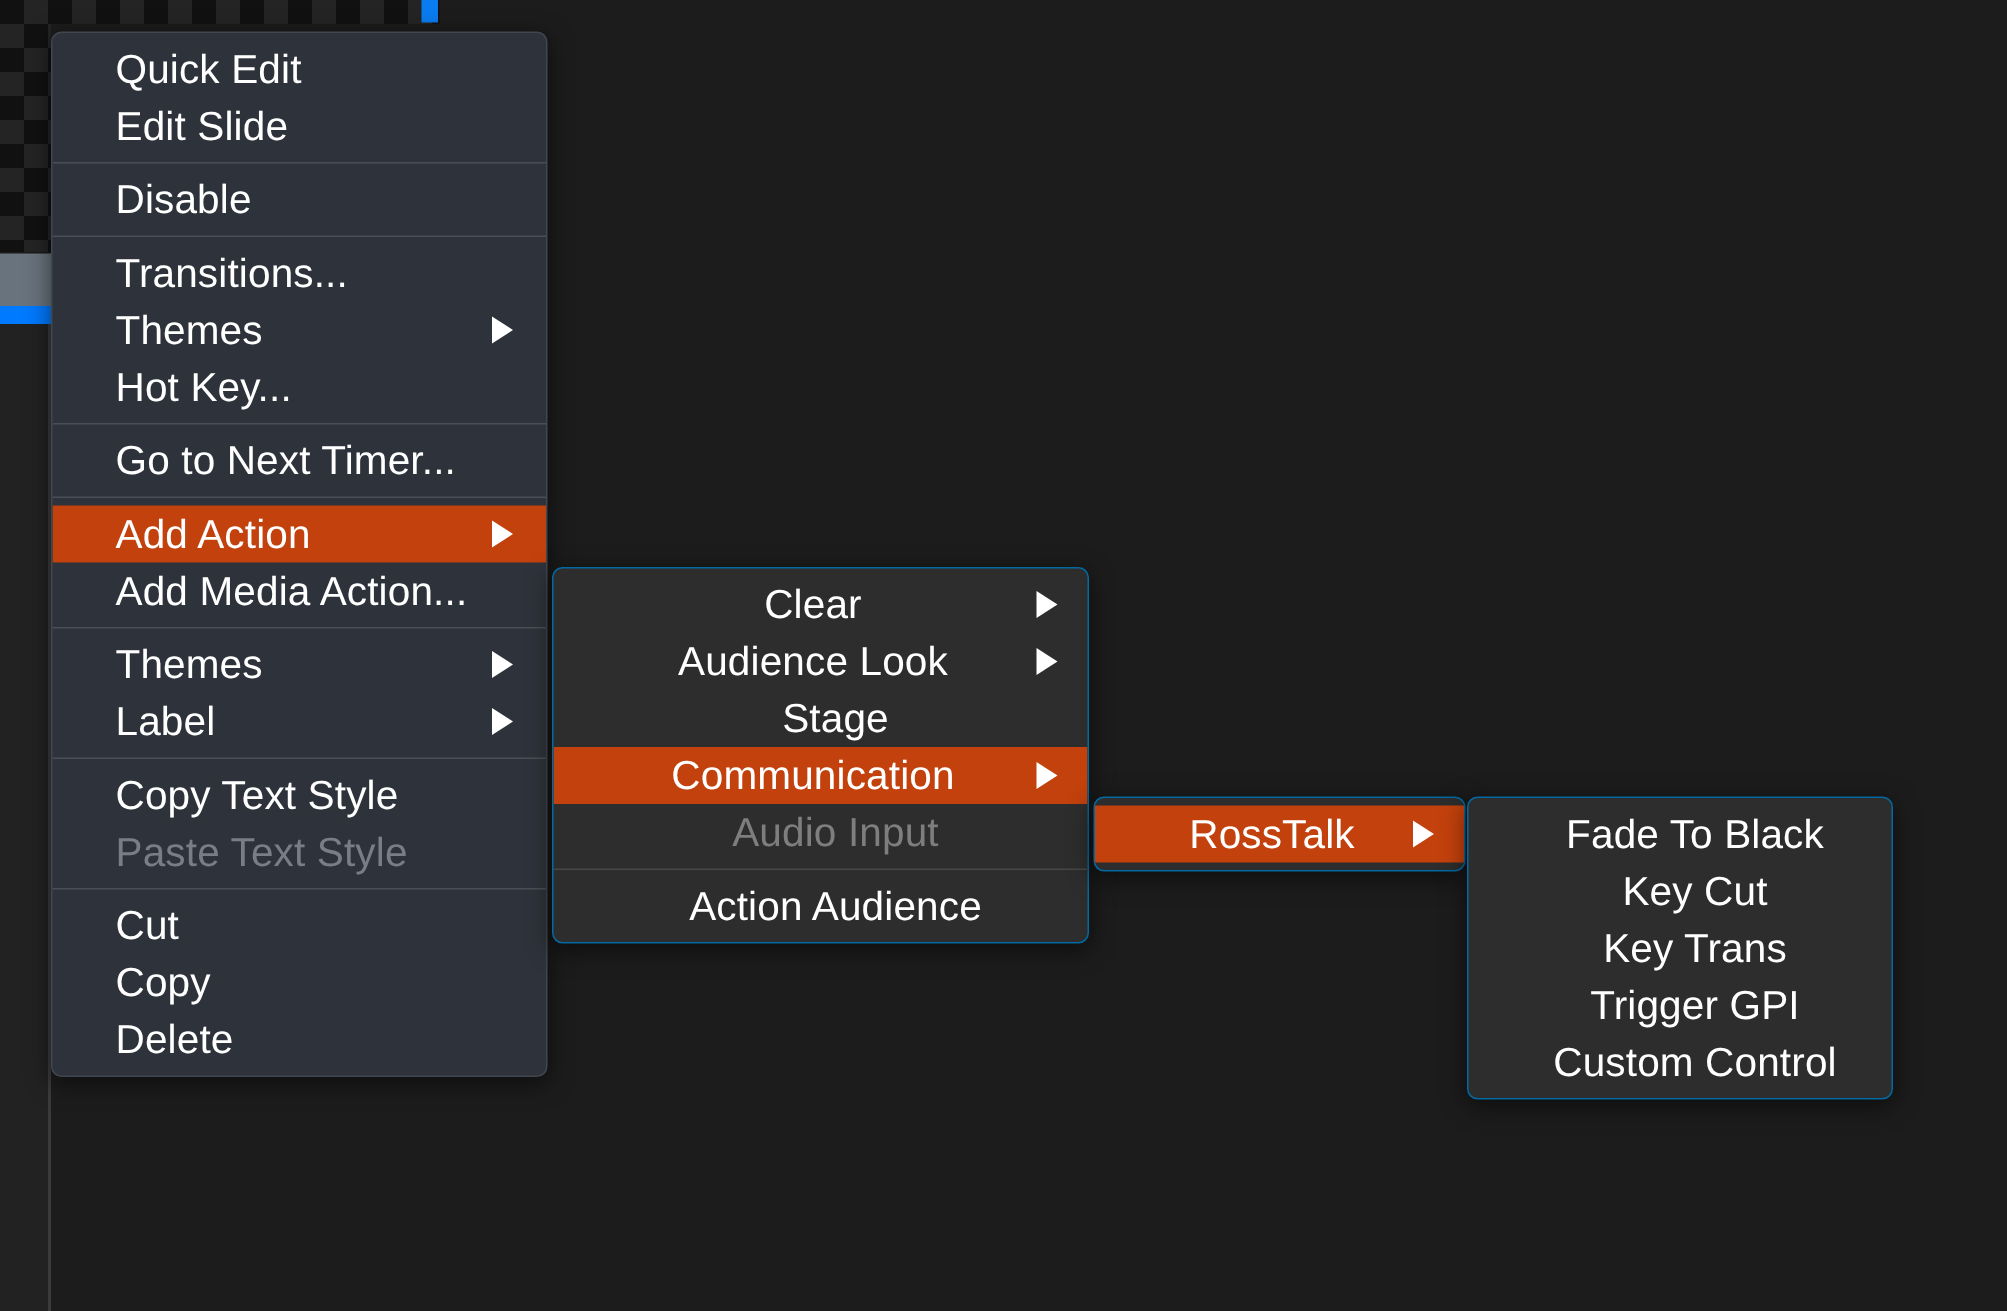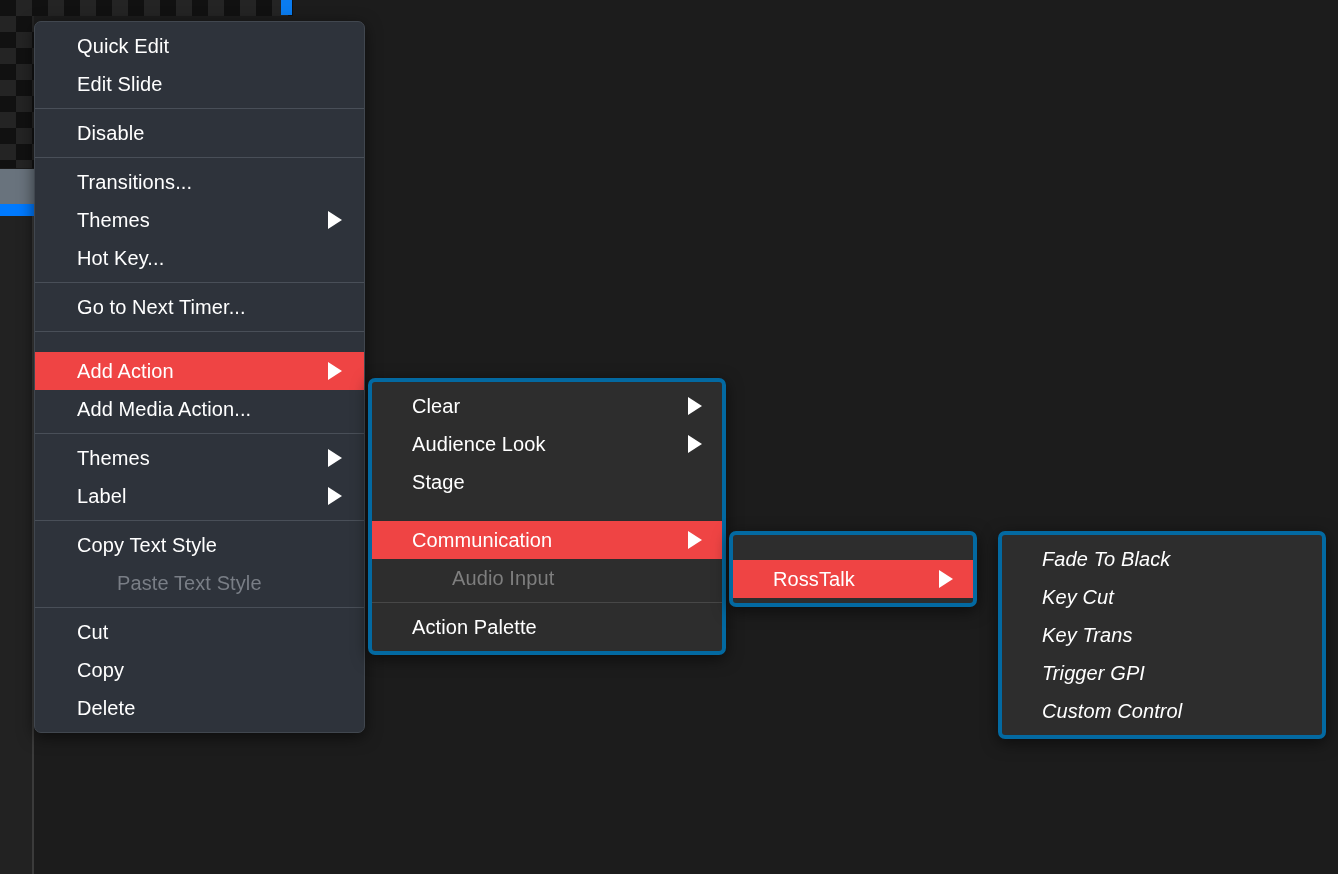--- a/index.html
+++ b/index.html
@@ -104,68 +104,66 @@
     left: 34px;
     top: 21px;
     width: 331px;
     background: #2e333b;
     border: 1px solid #41474f;
   }
 
   
   .menu-sub {
     background: #2d2d2d;
-    border: 4px solid #0369a1;
+    border: 1px solid #0369a1;
+    text-align: center;
   }
 
   .menu-actions {
     left: 368px;
     top: 378px;
     width: 358px;
   }
 
   .menu-rosstalk {
     left: 729px;
     top: 531px;
     width: 248px;
   }
 
   .menu-rosstalk-items {
-    left: 998px;
+    left: 978px;
     top: 531px;
-    width: 328px;
-    font-style: italic;
+    width: 284px;
   }
 
   .menu-item {
     position: relative;
     display: flex;
     align-items: center;
     height: 38px;
     padding: 0 22px 0 42px;
     color: #ffffff;
-    font-size: 20px;
+    font-size: 27px;
     line-height: 1;
     white-space: nowrap;
     letter-spacing: 0.1px;
   }
 
   .menu-sub .menu-item {
     padding-left: 40px;
     padding-right: 20px;
   }
 
   .menu-item.highlighted {
-    background: #ef4444;
-    margin-top: 20px;
+    background: #c2410c;
   }
 
   .menu-item.disabled {
     color: #7e7e7e;
-    margin-left: 40px;
   }
 
   .menu-main .menu-item.disabled {
     color: #797e86;
   }
 
   .menu-item-label {
     flex: 1 1 auto;
   }
 
@@ -282,21 +280,21 @@
         </div>
         <div class="menu-item highlighted">
           <span class="menu-item-label">Communication</span>
           <span class="submenu-arrow"></span>
         </div>
         <div class="menu-item disabled">
           <span class="menu-item-label">Audio Input</span>
         </div>
         <div class="menu-separator"></div>
         <div class="menu-item">
-          <span class="menu-item-label">Action Palette</span>
+          <span class="menu-item-label">Action Audience</span>
         </div>
       </div>
   </div>
 
   <div class="menu menu-sub menu-rosstalk">
     <div class="menu-inner">
         <div class="menu-item highlighted">
           <span class="menu-item-label">RossTalk</span>
           <span class="submenu-arrow"></span>
         </div>

